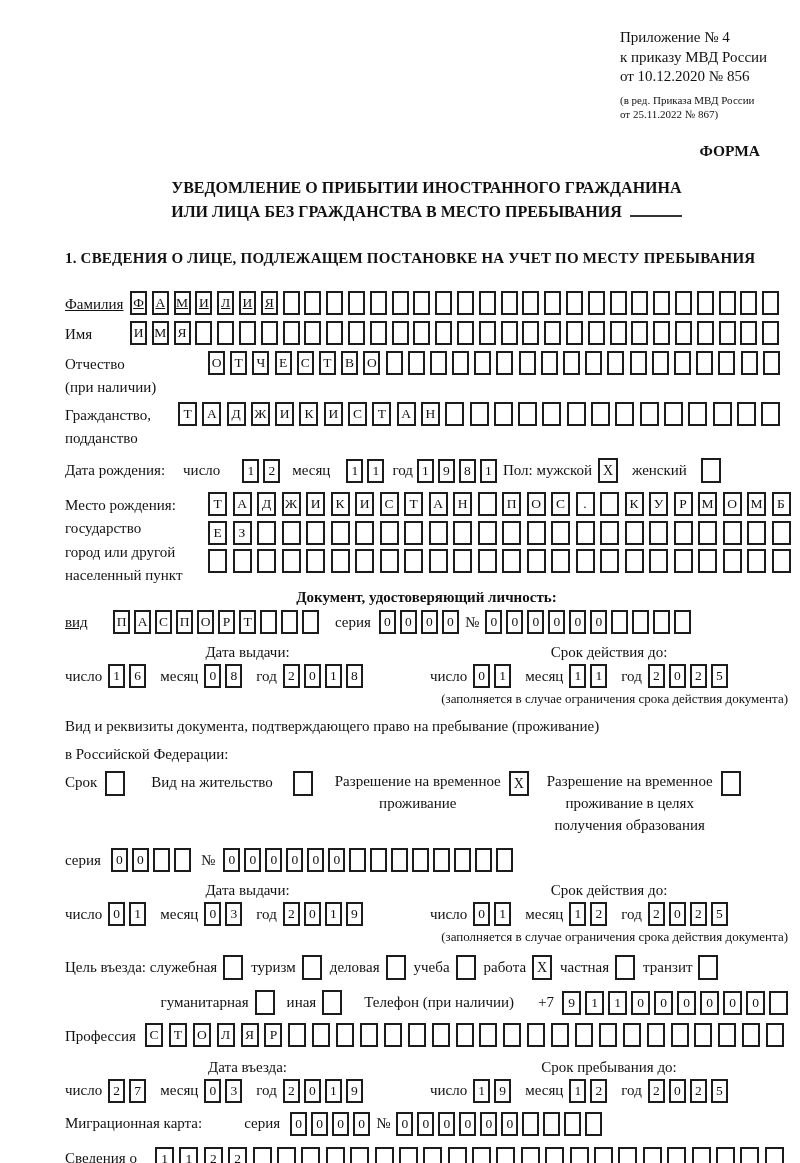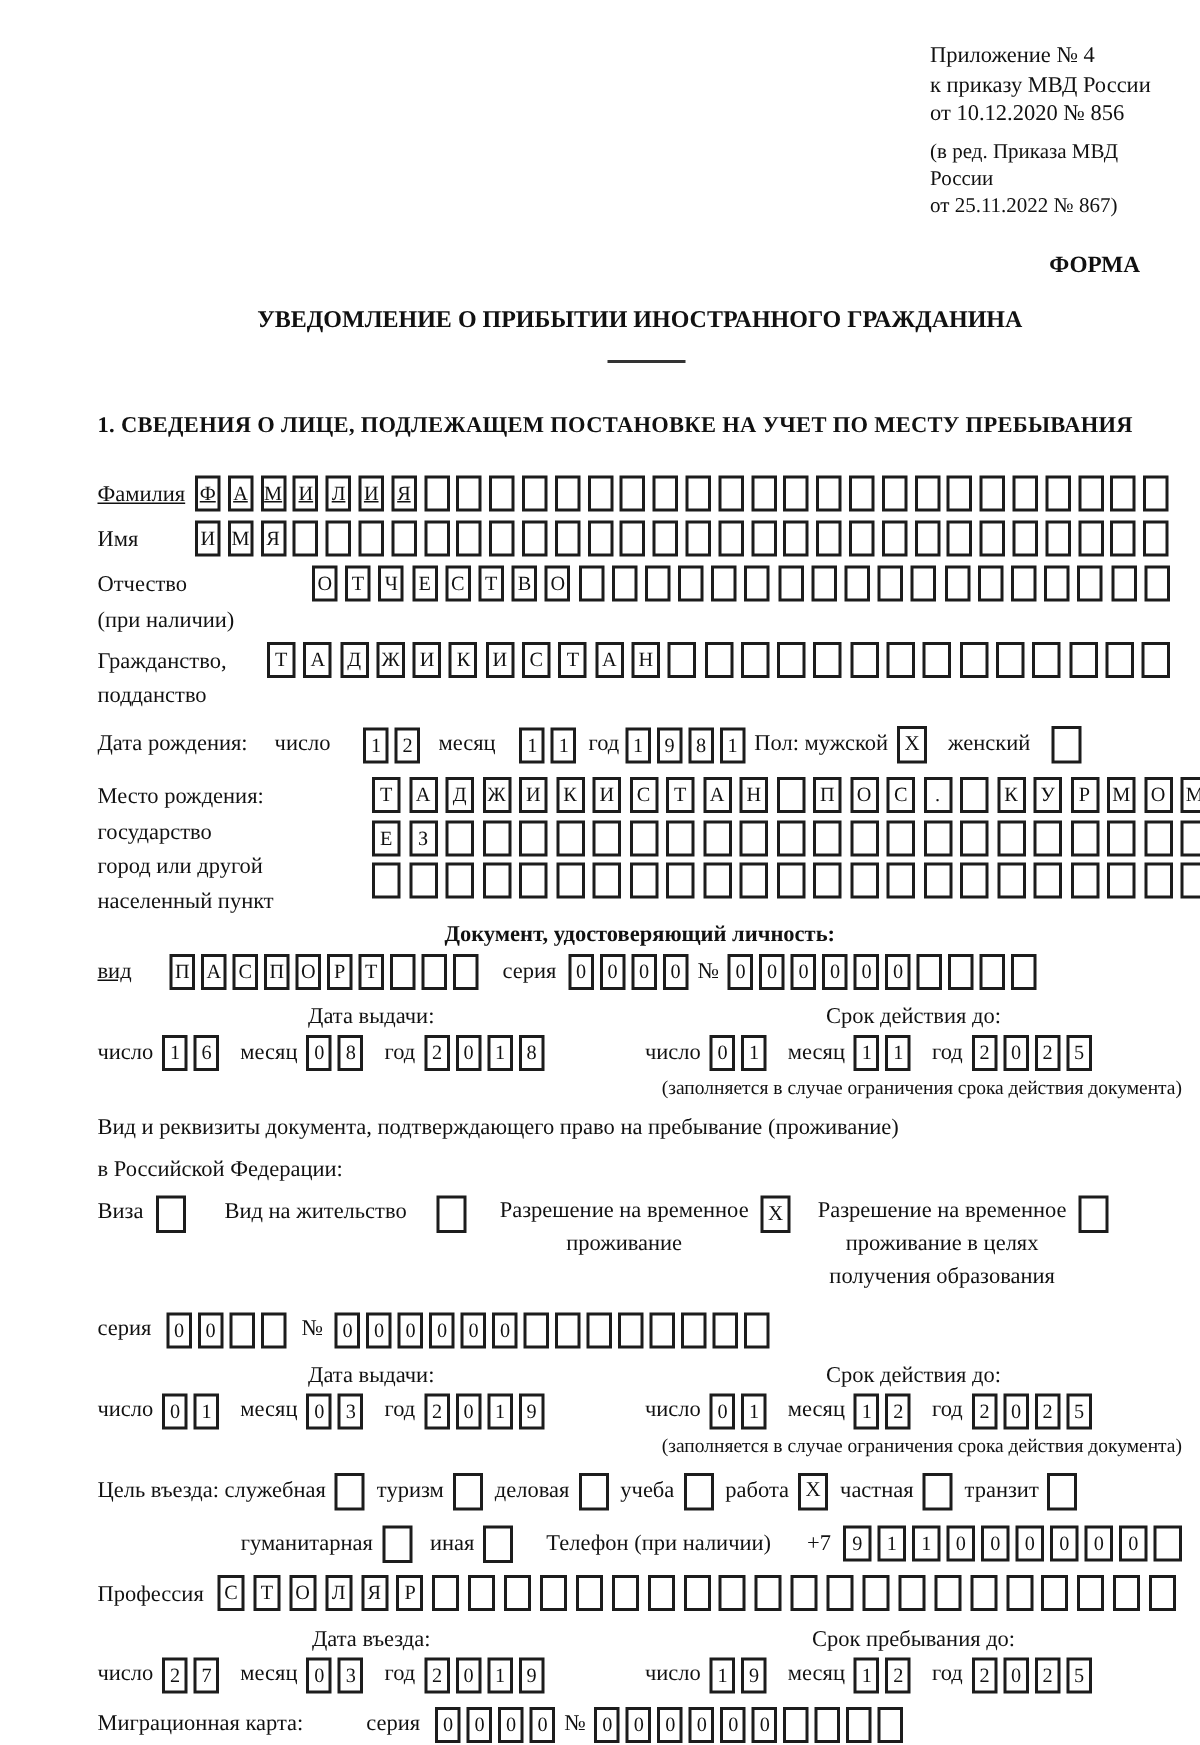--- a/index.html
+++ b/index.html
@@ -2,21 +2,21 @@
 <html><head>
 <meta charset="utf-8">
 <style>
   * { margin:0; padding:0; box-sizing:border-box; }
   html,body { width:800px; height:1163px; background:#ffffff; color:#111;
     font-family:"Liberation Serif", serif; font-size:15px; overflow:hidden; }
   .page { padding:28px 12px 0 65px; }
 
   
   .appendix { margin-left:555px; line-height:1.3; }
-  .appendix .small { font-size:14px; margin-top:6px; line-height:1.32; }
+  .appendix .small { font-size:11px; margin-top:6px; line-height:1.32; }
   .forma { text-align:right; padding-right:28px; font-weight:bold; margin-top:20px; font-size:15.5px; }
 
   
   .title { text-align:center; font-weight:bold; font-size:16px; margin-top:16px; line-height:1.5; }
   .title .uline { display:inline-block; width:52px; border-bottom:2px solid #333; height:14px; margin-left:8px; }
   .sec-head { font-weight:bold; font-size:15px; margin-top:26px; letter-spacing:.2px; }
 
   
   .row { display:flex; align-items:flex-start; margin-top:5px; }
   .lblcol { flex:0 0 auto; line-height:1.55; padding-top:2px; }
@@ -83,21 +83,21 @@
     <div>от 10.12.2020 № 856</div>
     <div class="small">
       <div>(в ред. Приказа МВД России</div>
       <div>от 25.11.2022 № 867)</div>
     </div>
   </div>
   <div class="forma">ФОРМА</div>
 
   <div class="title">
     <div>УВЕДОМЛЕНИЕ О ПРИБЫТИИ ИНОСТРАННОГО ГРАЖДАНИНА</div>
-    <div><span class="uline"></span></div>
+    <div><span>ИЛИ ЛИЦА БЕЗ ГРАЖДАНСТВА В МЕСТО ПРЕБЫВАНИЯ</span><span class="uline"></span></div>
   </div>
   <div class="sec-head">1. СВЕДЕНИЯ О ЛИЦЕ, ПОДЛЕЖАЩЕМ ПОСТАНОВКЕ НА УЧЕТ ПО МЕСТУ ПРЕБЫВАНИЯ</div>
 
   <div class="row" style="margin-top:24px;text-decoration:underline;">
     <div class="lblcol w-fam">Фамилия</div>
     <div class="cells g48">
         <span class="cell">Ф</span>
         <span class="cell">А</span>
         <span class="cell">М</span>
         <span class="cell">И</span>
@@ -263,21 +263,21 @@
     <span class="gap" style="width:6px;"></span>
     <span>Пол: мужской</span>
     <span class="gap" style="width:6px;"></span>
     <span class="checkbox">X</span>
     <span class="gap" style="width:14px;"></span>
     <span>женский</span>
     <span class="gap" style="width:14px;"></span>
     <span class="checkbox"></span>
   </div>
 
-  <div class="row" style="margin-top:9px;gap:40px;">
+  <div class="row" style="margin-top:9px;">
     <div class="lblcol w-mesto">
         <div>Место рождения:</div>
         <div>государство</div>
         <div>город или другой</div>
         <div>населенный пункт</div>
       </div>
     <div class="stack">
       <div class="cells w19 g55">
           <span class="cell">Т</span>
           <span class="cell">А</span>
@@ -445,21 +445,21 @@
           </span>
       </div>
       <div class="date-note">(заполняется в случае ограничения срока действия документа)</div>
     </div>
   </div>
 
   <div class="plain">Вид и реквизиты документа, подтверждающего право на пребывание (проживание)</div>
   <div class="plain" style="margin-top:5px;">в Российской Федерации:</div>
 
   <div class="resid-row">
-    <span style="padding-top:3px;">Виза</span>
+    <span style="padding-top:3px;">Срок</span>
     <span class="checkbox" style="margin-right:26px;"></span>
     <span style="padding-top:3px;">Вид на жительство</span>
     <span class="checkbox" style="margin-left:20px; margin-right:22px;"></span>
     <span class="opt-multi">
         <div>Разрешение на временное</div>
         <div>проживание</div>
       </span>
     <span class="checkbox" style="margin-right:18px;">X</span>
     <span class="opt-multi">
         <div>Разрешение на временное</div>

